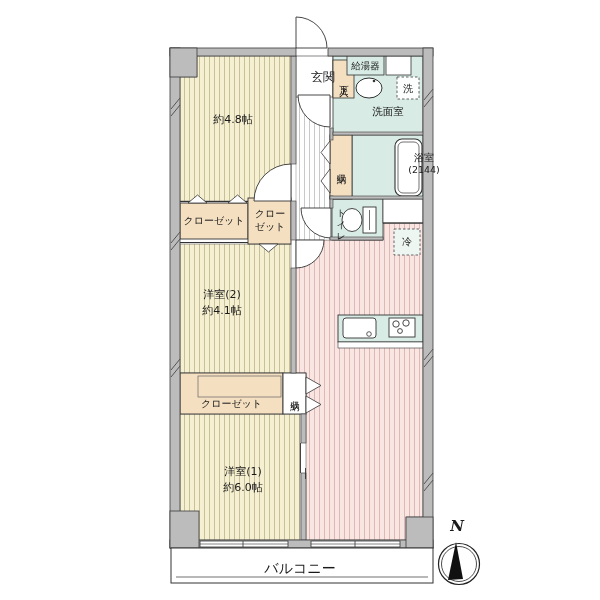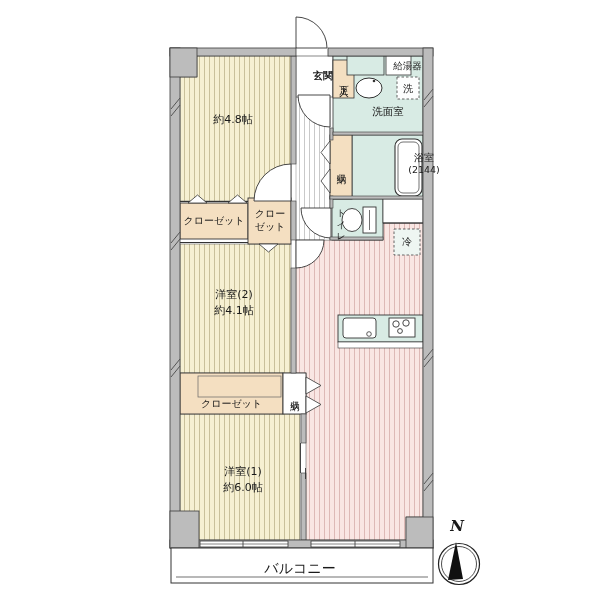--- a/index.html
+++ b/index.html
@@ -165,36 +165,36 @@
   <g>
     <circle cx="459" cy="564" r="20.5" fill="#ffffff" stroke="#222" stroke-width="1.2"></circle>
     <circle cx="459" cy="564" r="17.5" fill="none" stroke="#222" stroke-width="0.8"></circle>
     <polygon points="456,542 448,580 463,579" fill="#111"></polygon>
   </g>
 </svg>
 
 <div class="lbl two" style="left:183px;top:112px;width:100px;font-size:11px;">
   <div>約4.8帖</div>
 </div>
-<div class="lbl two" style="left:184px;top:287px;width:100px;font-size:11px;">
+<div class="lbl two" style="left:172px;top:287px;width:100px;font-size:11px;">
   <div>洋室(2)</div>
   <div>約4.1帖</div>
 </div>
 <div class="lbl two" style="left:193px;top:464px;width:100px;font-size:11px;">
   <div>洋室(1)</div>
   <div>約6.0帖</div>
 </div>
 <div class="lbl two" style="left:352px;top:151px;width:48px;font-size:10px;line-height:1.3;padding-left:48px;">
   <div>浴室</div>
   <div style="font-size:9.5px;">(2144)</div>
 </div>
 
-<div class="lbl" style="left:293px;top:69px;width:60px;font-size:10px;font-weight:bold;">玄関</div>
+<div class="lbl" style="left:293px;top:69px;width:60px;font-size:12px;">玄関</div>
 <div class="vert" style="position:absolute;left:334px;top:62px;width:19px;height:35px;font-size:9.5px;">下足入</div>
-<div class="lbl" style="left:347px;top:59px;width:37px;font-size:9.5px;padding-left:42px;">給湯器</div>
+<div class="lbl" style="left:347px;top:59px;width:37px;font-size:9.5px;">給湯器</div>
 <div class="lbl" style="left:397px;top:82px;width:22px;font-size:10px;">洗</div>
 <div class="lbl" style="left:353px;top:105px;width:70px;font-size:10.5px;font-family:Liberation Mono, monospace;">洗面室</div>
 <div class="vert" style="position:absolute;left:331px;top:144px;width:20px;height:46px;font-size:9.5px;">収納</div>
 <div class="vert" style="position:absolute;left:333px;top:203px;width:15px;height:34px;font-size:9px;">トイレ</div>
 <div class="lbl" style="left:394px;top:235px;width:26px;font-size:10px;">冷</div>
 <div class="lbl" style="left:180px;top:214px;width:68px;font-size:10px;">クローゼット</div>
 <div class="lbl wrapbox" style="left:250px;top:208px;width:40px;font-size:10px;">クローゼット</div>
 <div class="lbl" style="left:180px;top:397px;width:103px;font-size:10px;">クローゼット</div>
 <div class="vert" style="position:absolute;left:284px;top:377px;width:21px;height:34px;font-size:9.5px;">収納</div>
 <div class="lbl" style="left:230px;top:558px;width:140px;font-size:14px;">バルコニー</div>

